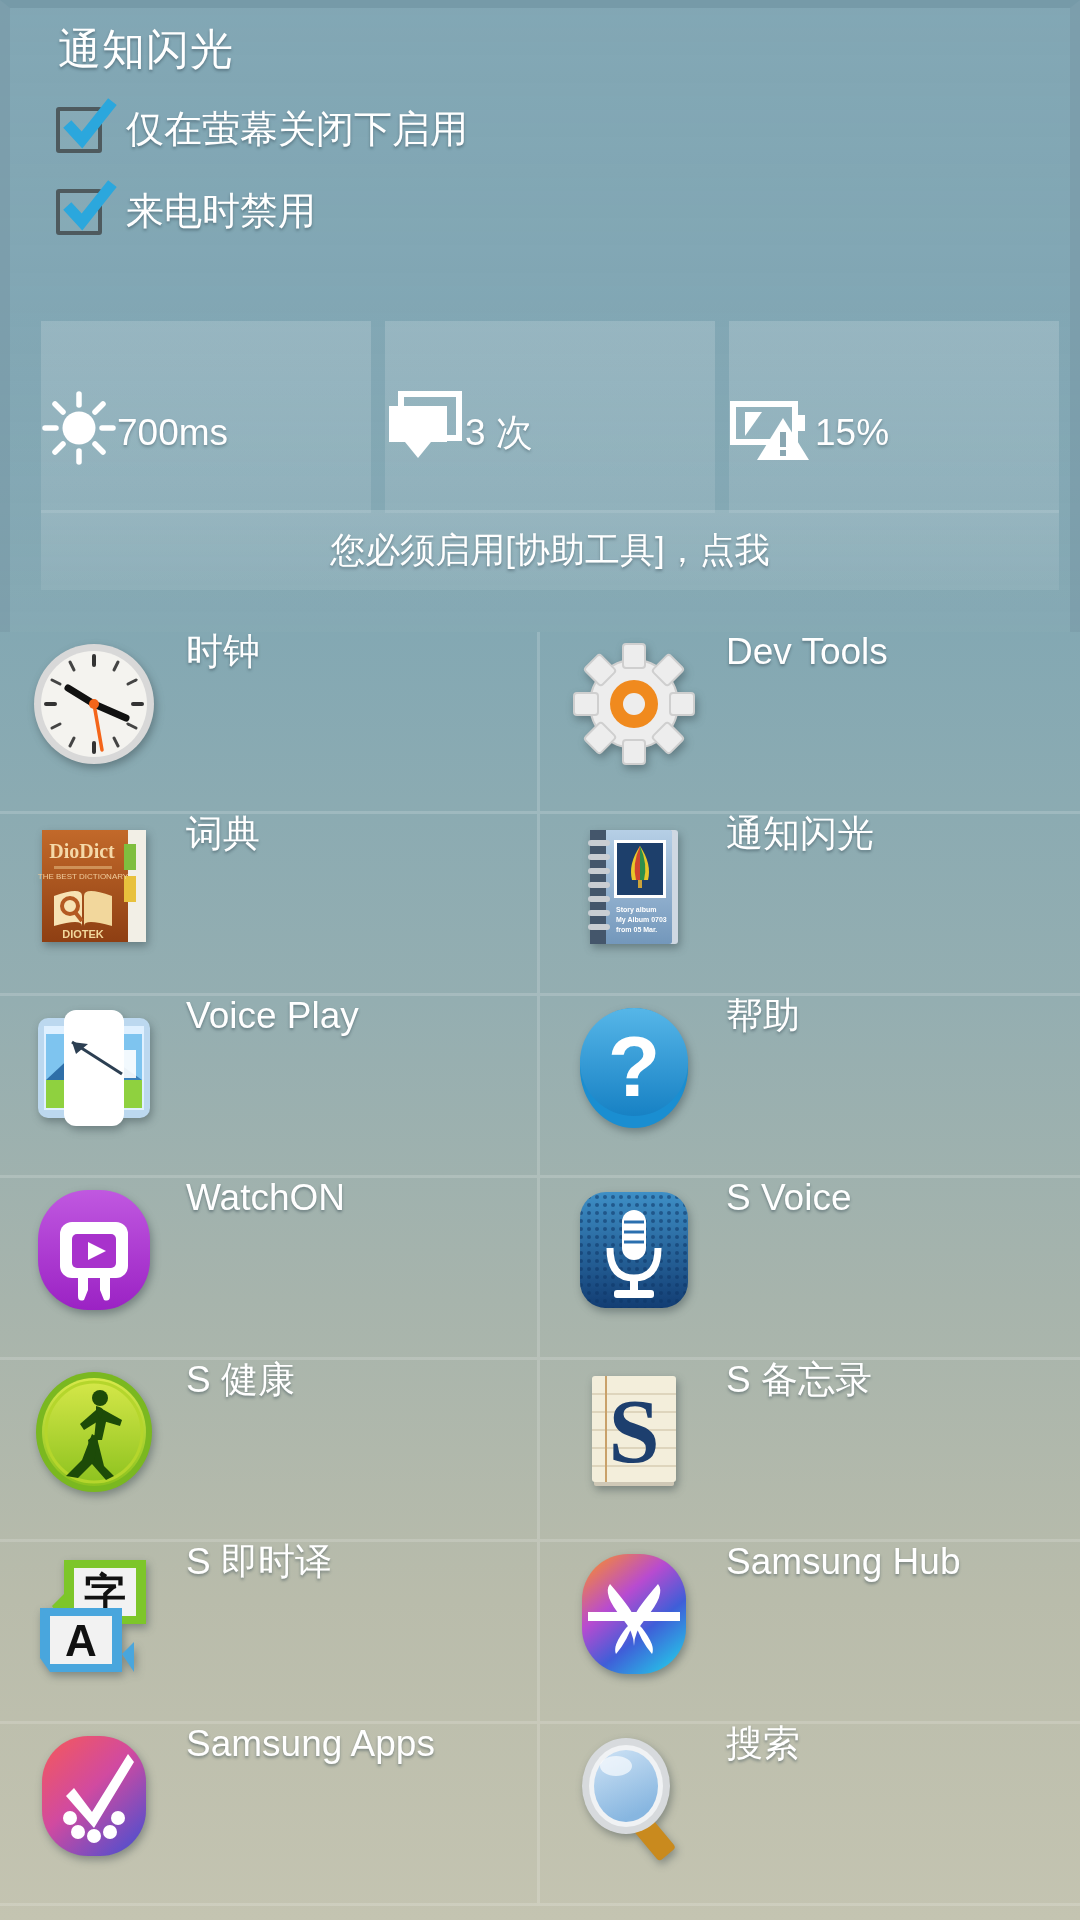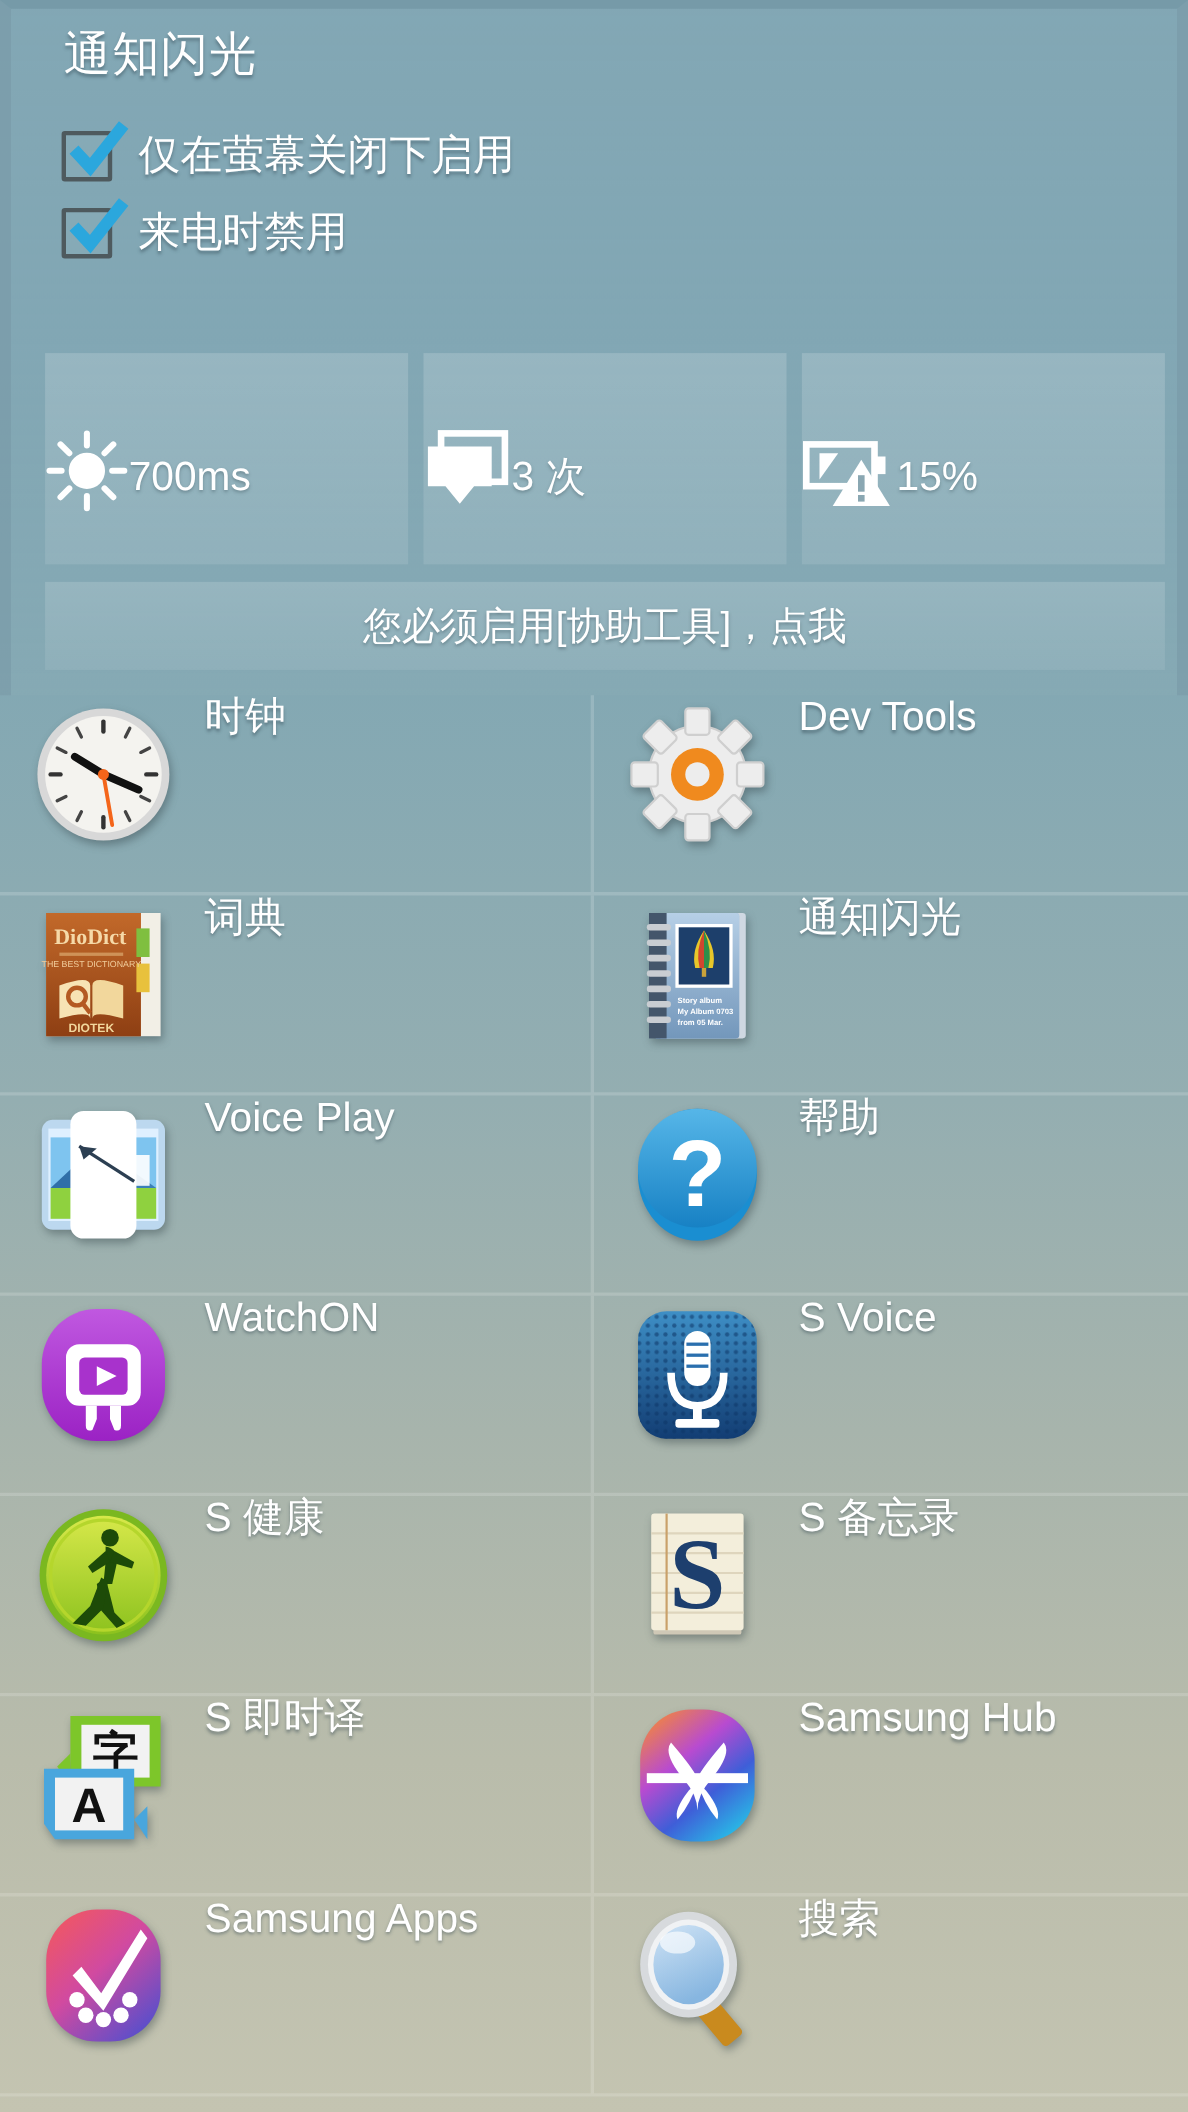--- a/index.html
+++ b/index.html
@@ -33,21 +33,21 @@
   .title{
     position:absolute;left:48px;top:13px;
     font-size:43px;color:#ffffff;letter-spacing:1px;
     text-shadow:0 2px 3px rgba(40,60,70,.45);
     white-space:nowrap;
     text-align:center;
   }
   .checkrow{
     position:absolute;left:46px;display:flex;align-items:center;
   }
-  .checkrow.r1{top:108px;font-family:Liberation Serif, serif;}
+  .checkrow.r1{top:96px;font-family:Liberation Serif, serif;}
   .checkrow.r2{top:178px;}
   .cbox{
     position:relative;width:46px;height:46px;flex:0 0 auto;
     border:4px solid #4e5a5e;border-radius:3px;
     background:rgba(255,255,255,.04);
     box-sizing:border-box;
   }
   .cbox .tick{
     position:absolute;left:1px;top:-11px;width:54px;height:54px;
     display:block;
@@ -67,21 +67,21 @@
     display:flex;align-items:center;
     justify-content:flex-start;padding-top:22px;box-sizing:border-box;
   }
   .card .ic{height:82px;display:flex;align-items:center;justify-content:center;}
   .card .val{
     margin-top:10px;font-size:37px;color:#fff;white-space:nowrap;
     text-shadow:0 2px 3px rgba(40,60,70,.35);
   }
   
   .hint{
-    position:absolute;left:31px;top:521px;width:1018px;height:80px;
+    position:absolute;left:31px;top:502px;width:1018px;height:80px;
     background:linear-gradient(180deg,rgba(255,255,255,.15),rgba(255,255,255,.08));
     display:flex;align-items:center;justify-content:center;
     box-sizing:border-box;
   }
   .hint span{
     font-size:35px;color:#fff;white-space:nowrap;
     text-shadow:0 2px 3px rgba(40,60,70,.40);
   }
   
   .grid{

